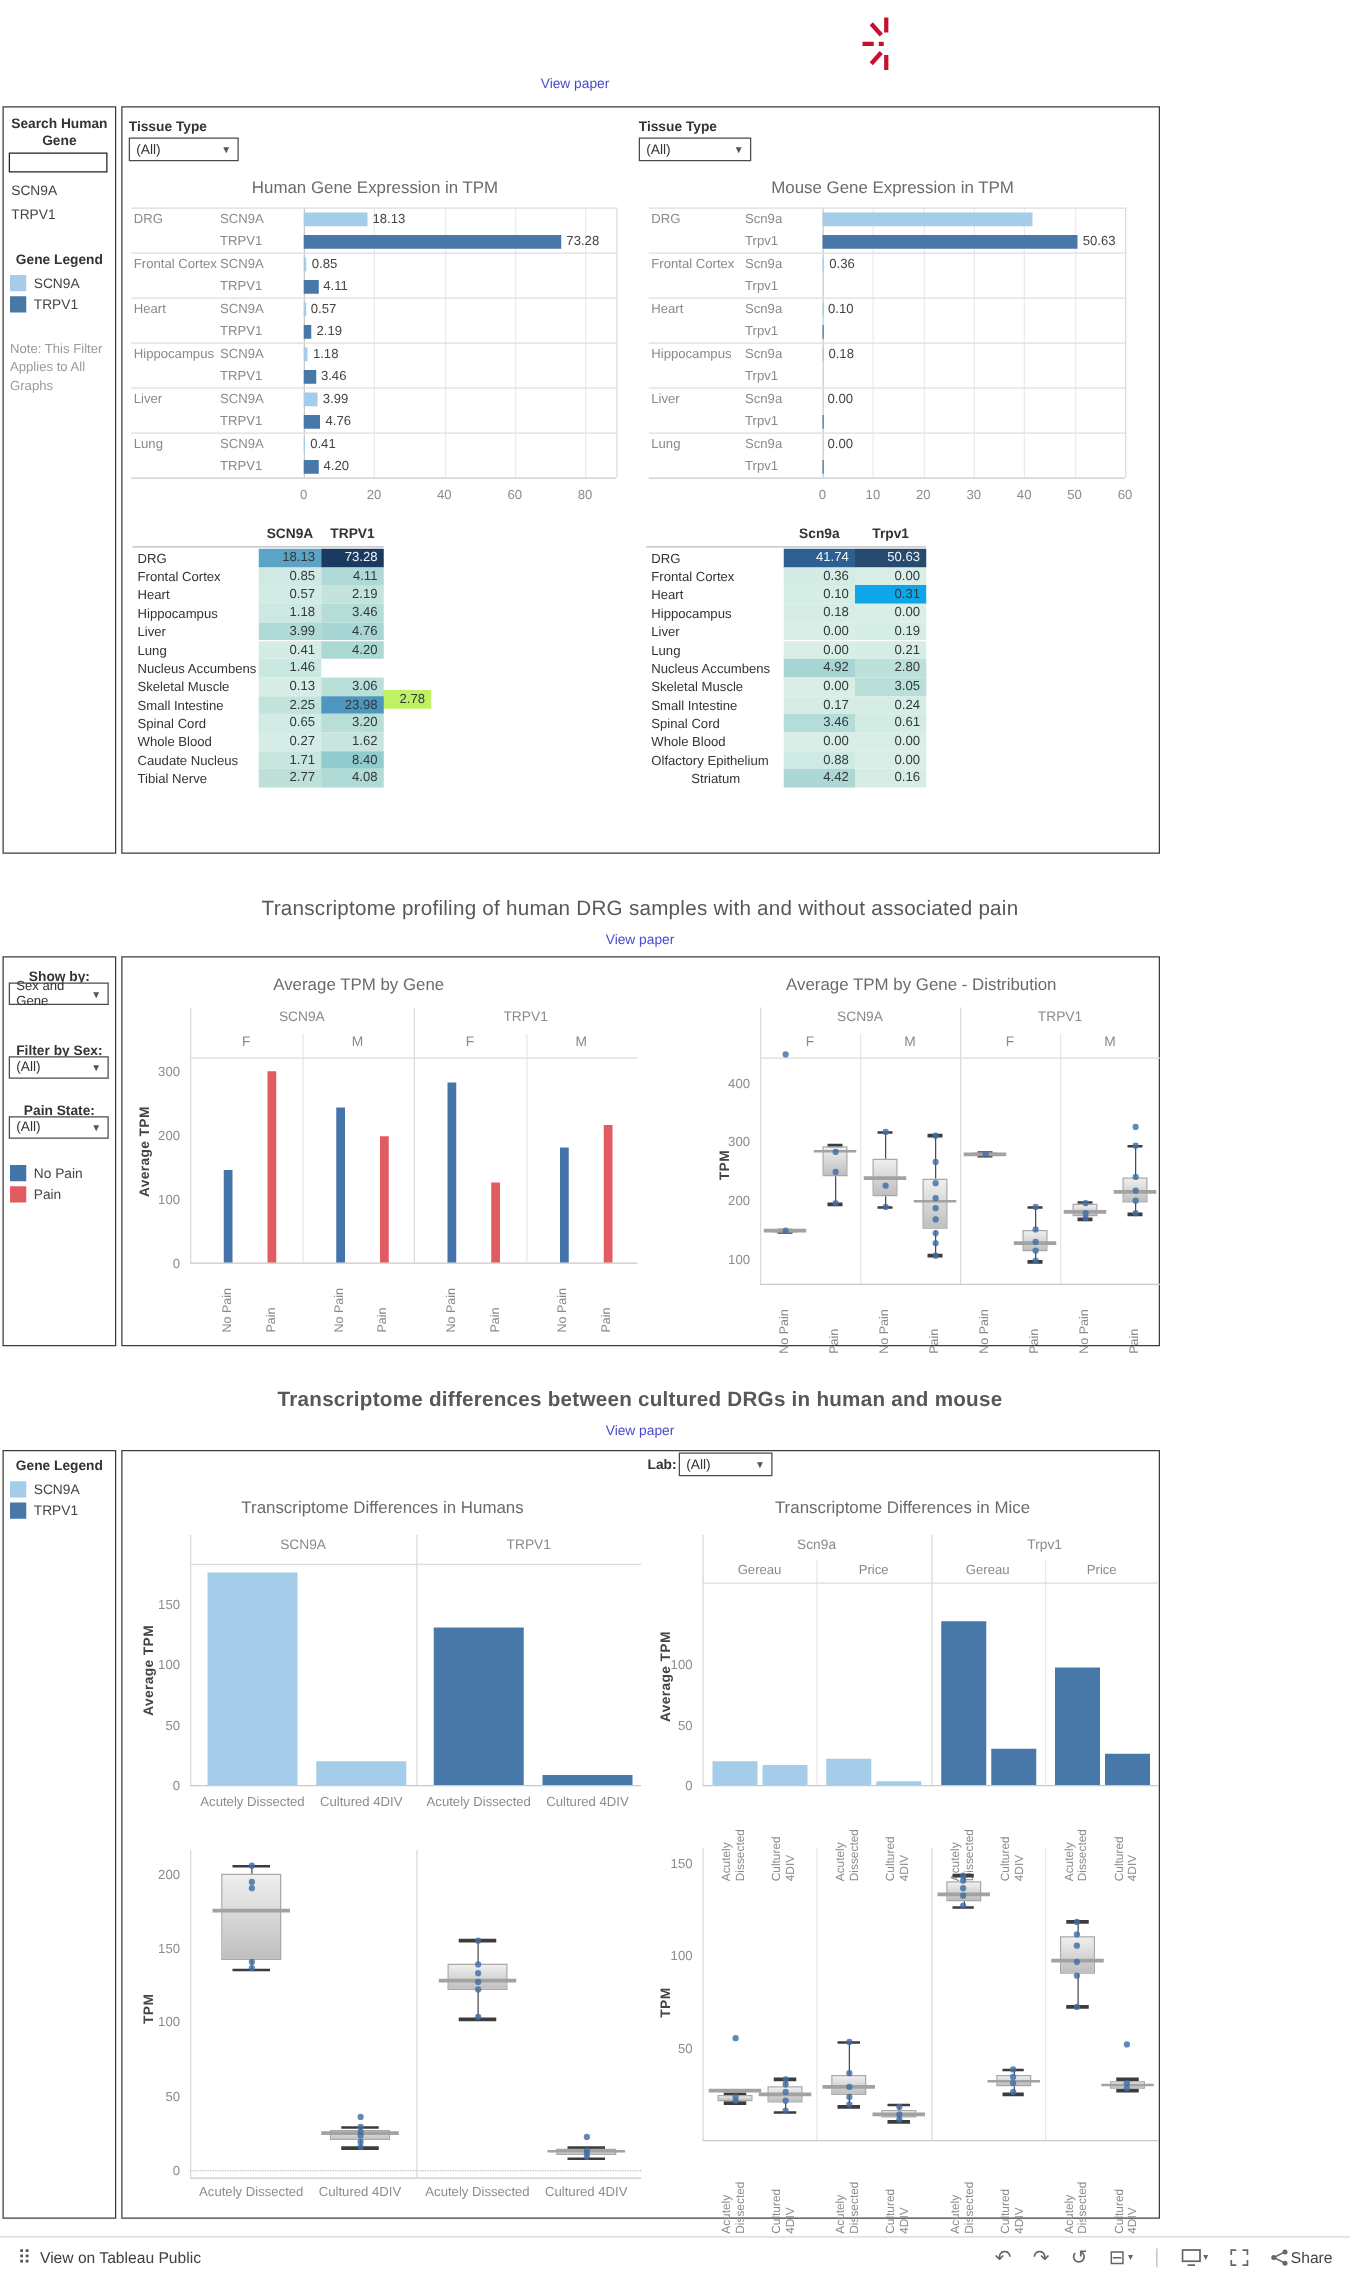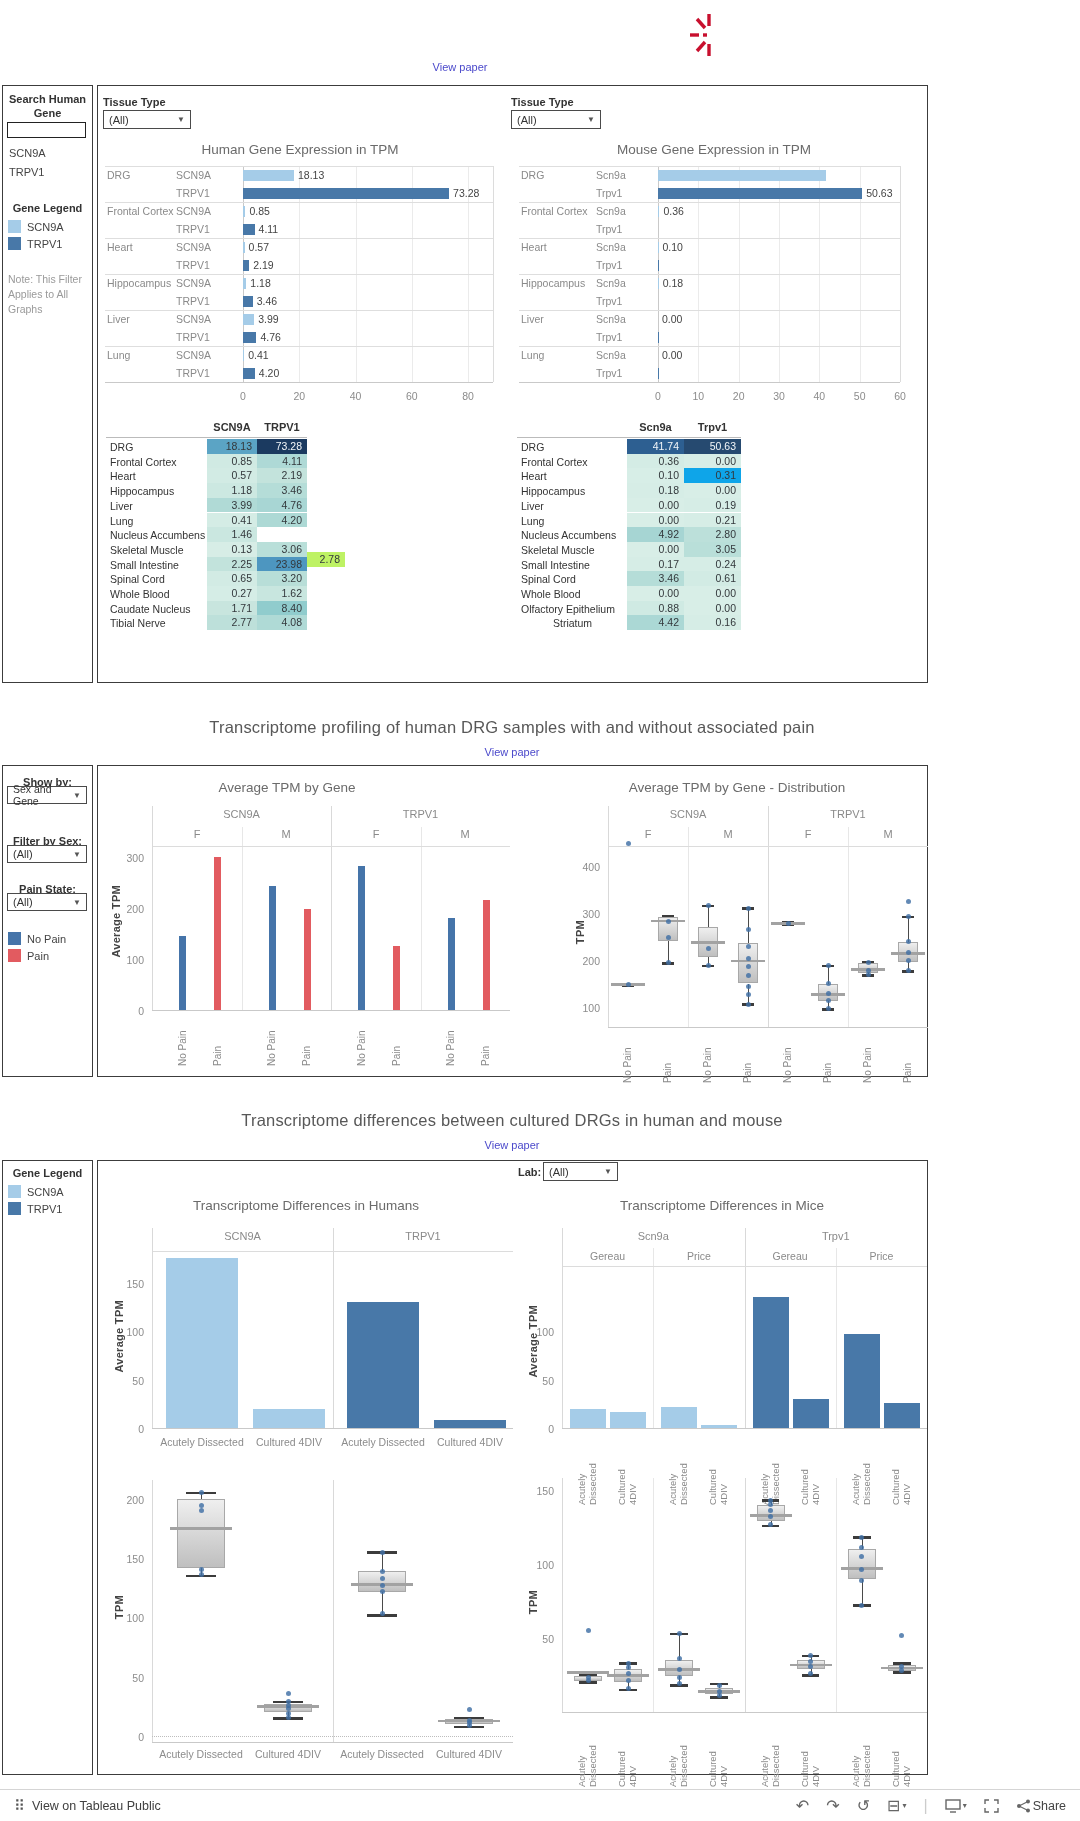--- a/index.html
+++ b/index.html
@@ -119,21 +119,21 @@
     </div>
     <div class="legend-row">
       <div class="legend-sw" style="background: rgb(226, 91, 96);"></div>
       <div class="legend-tx">Pain</div>
     </div>
   </div>
 
 <div class="abs c-title" style="left:137px;top:780px;width:300px;">Average TPM by Gene</div>
 <div class="abs c-title" style="left:587px;top:780px;width:300px;">Average TPM by Gene - Distribution</div>
 
-<div class="abs s-title" style="left:112px;top:1111px;width:800px;">Transcriptome differences between cultured DRGs in human and mouse</div>
+<div class="abs s-title" style="left:112px;top:1111px;width:800px;font-weight:bold;">Transcriptome differences between cultured DRGs in human and mouse</div>
 <div class="abs view-paper" style="left:112px;top:1139px;width:800px;">View paper</div>
 
 <div class="panel" style="left:2px;top:1160px;width:91px;height:615px;"></div>
 <div class="panel" style="left:97px;top:1160px;width:831px;height:615px;"></div>
 
 <div class="abs" style="left:4px;top:1167px;width:87px;text-align:center;font-size:11px;font-weight:bold;color:#333;">Gene Legend</div>
 <div class="abs" id="s3-legend" style="left:2px;top:1181px;width:89px;">
     <div class="legend-row">
       <div class="legend-sw" style="background: rgb(165, 204, 232);"></div>
       <div class="legend-tx">SCN9A</div>

